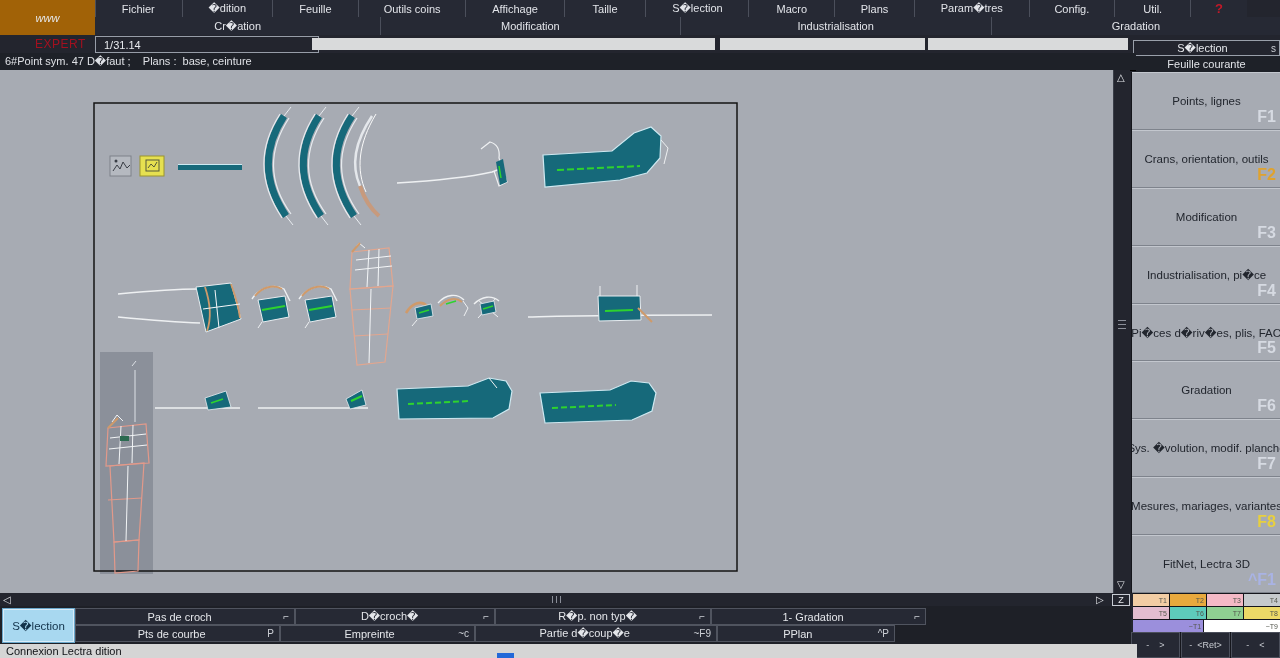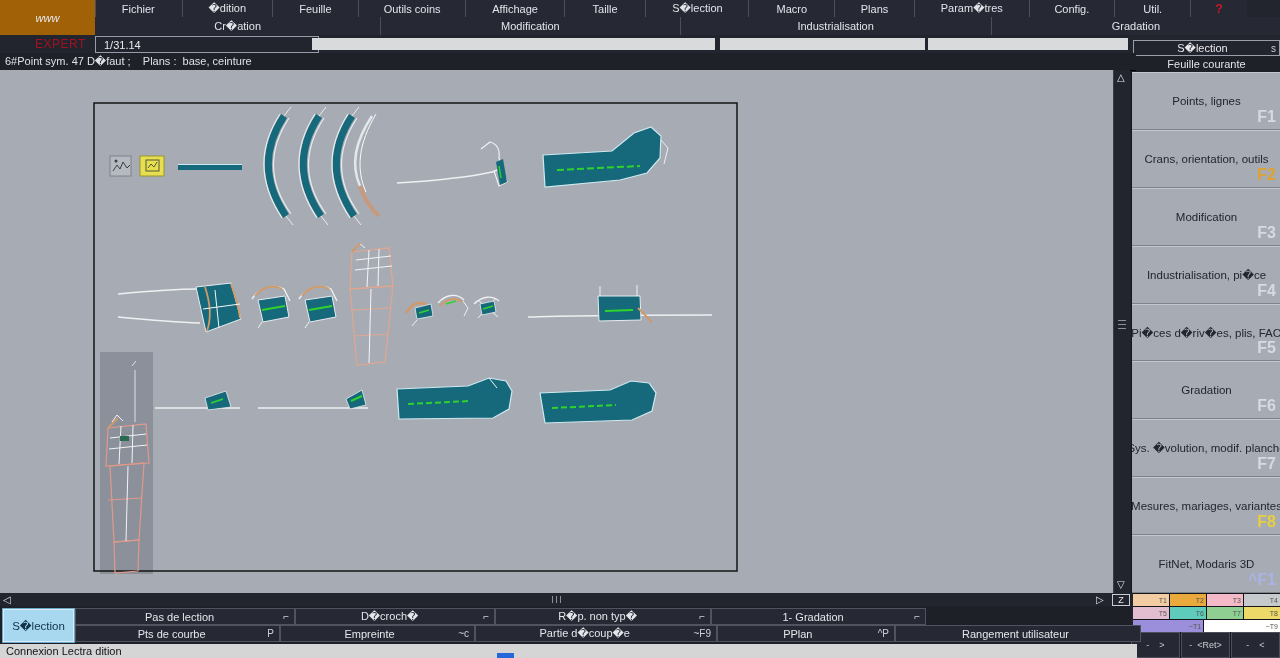--- a/index.html
+++ b/index.html
@@ -277,21 +277,21 @@
     </div>
     <div class="scell">
       <span>Sys. �volution, modif. planche</span>
       <span class="fkey">F7</span>
     </div>
     <div class="scell">
       <span>Mesures, mariages, variantes</span>
       <span class="fkey yellow">F8</span>
     </div>
     <div class="scell">
-      <span>FitNet, Modaris 3D</span>
+      <span>FitNet, Lectra 3D</span>
       <span class="fkey blue">^F1</span>
     </div>
   </div>
 
   <div class="abs hscroll" style="left:0;top:593px;width:1131px;height:13px;">
     <div class="sarrow" style="left:3px;top:2px;">◁</div>
     <div class="grip-h" style="left:552px;"></div>
     <div class="grip-h" style="left:556px;"></div>
     <div class="grip-h" style="left:560px;"></div>
     <div class="sarrow" style="left:1096px;top:2px;">▷</div>
@@ -318,21 +318,21 @@
   <div class="abs navbtns" style="left:1131px;top:632px;width:149px;height:26px;">
     <div class="nbtn">-    &gt;</div>
     <div class="nbtn">-  &lt;Ret&gt;</div>
     <div class="nbtn">-    &lt;</div>
   </div>
 
   <div class="abs btstrip" style="left:0;top:606px;width:1131px;height:38px;">
     <div class="abs selbtn" style="left:2px;top:2px;width:71px;height:33px;">S�lection</div>
     <div class="trow" style="top:2px;">
       <div class="tcell" style="flex:0 0 218px;">
-        <span class="lbl">Pas de lection</span>
+        <span class="lbl">Pas de croch</span>
         <span class="k">⌐</span>
       </div>
       <div class="tcell" style="flex:0 0 198px;">
         <span class="lbl">D�croch�</span>
         <span class="k">⌐</span>
       </div>
       <div class="tcell" style="flex:0 0 214px;">
         <span class="lbl">R�p. non typ�</span>
         <span class="k">⌐</span>
       </div>
@@ -351,23 +351,19 @@
         <span class="k">~c</span>
       </div>
       <div class="tcell" style="flex:0 0 240px;">
         <span class="lbl">Partie d�coup�e</span>
         <span class="k">~F9</span>
       </div>
       <div class="tcell" style="flex:0 0 176px;">
         <span class="lbl">PPlan</span>
         <span class="k">^P</span>
       </div>
-      <div class="tcell" style="flex:0 0 244px;">
-        <span class="lbl">Rangement utilisateur</span>
-        <span class="k"></span>
-      </div>
     </div>
   </div>
 
   <div class="abs statusline" style="left:0;top:644px;width:1131px;height:14px;">Connexion Lectra dition</div>
   <div class="abs" style="left:497px;top:653px;width:17px;height:5px;background:#2268d8;"></div>
 
 </div>
 
 </body></html>

